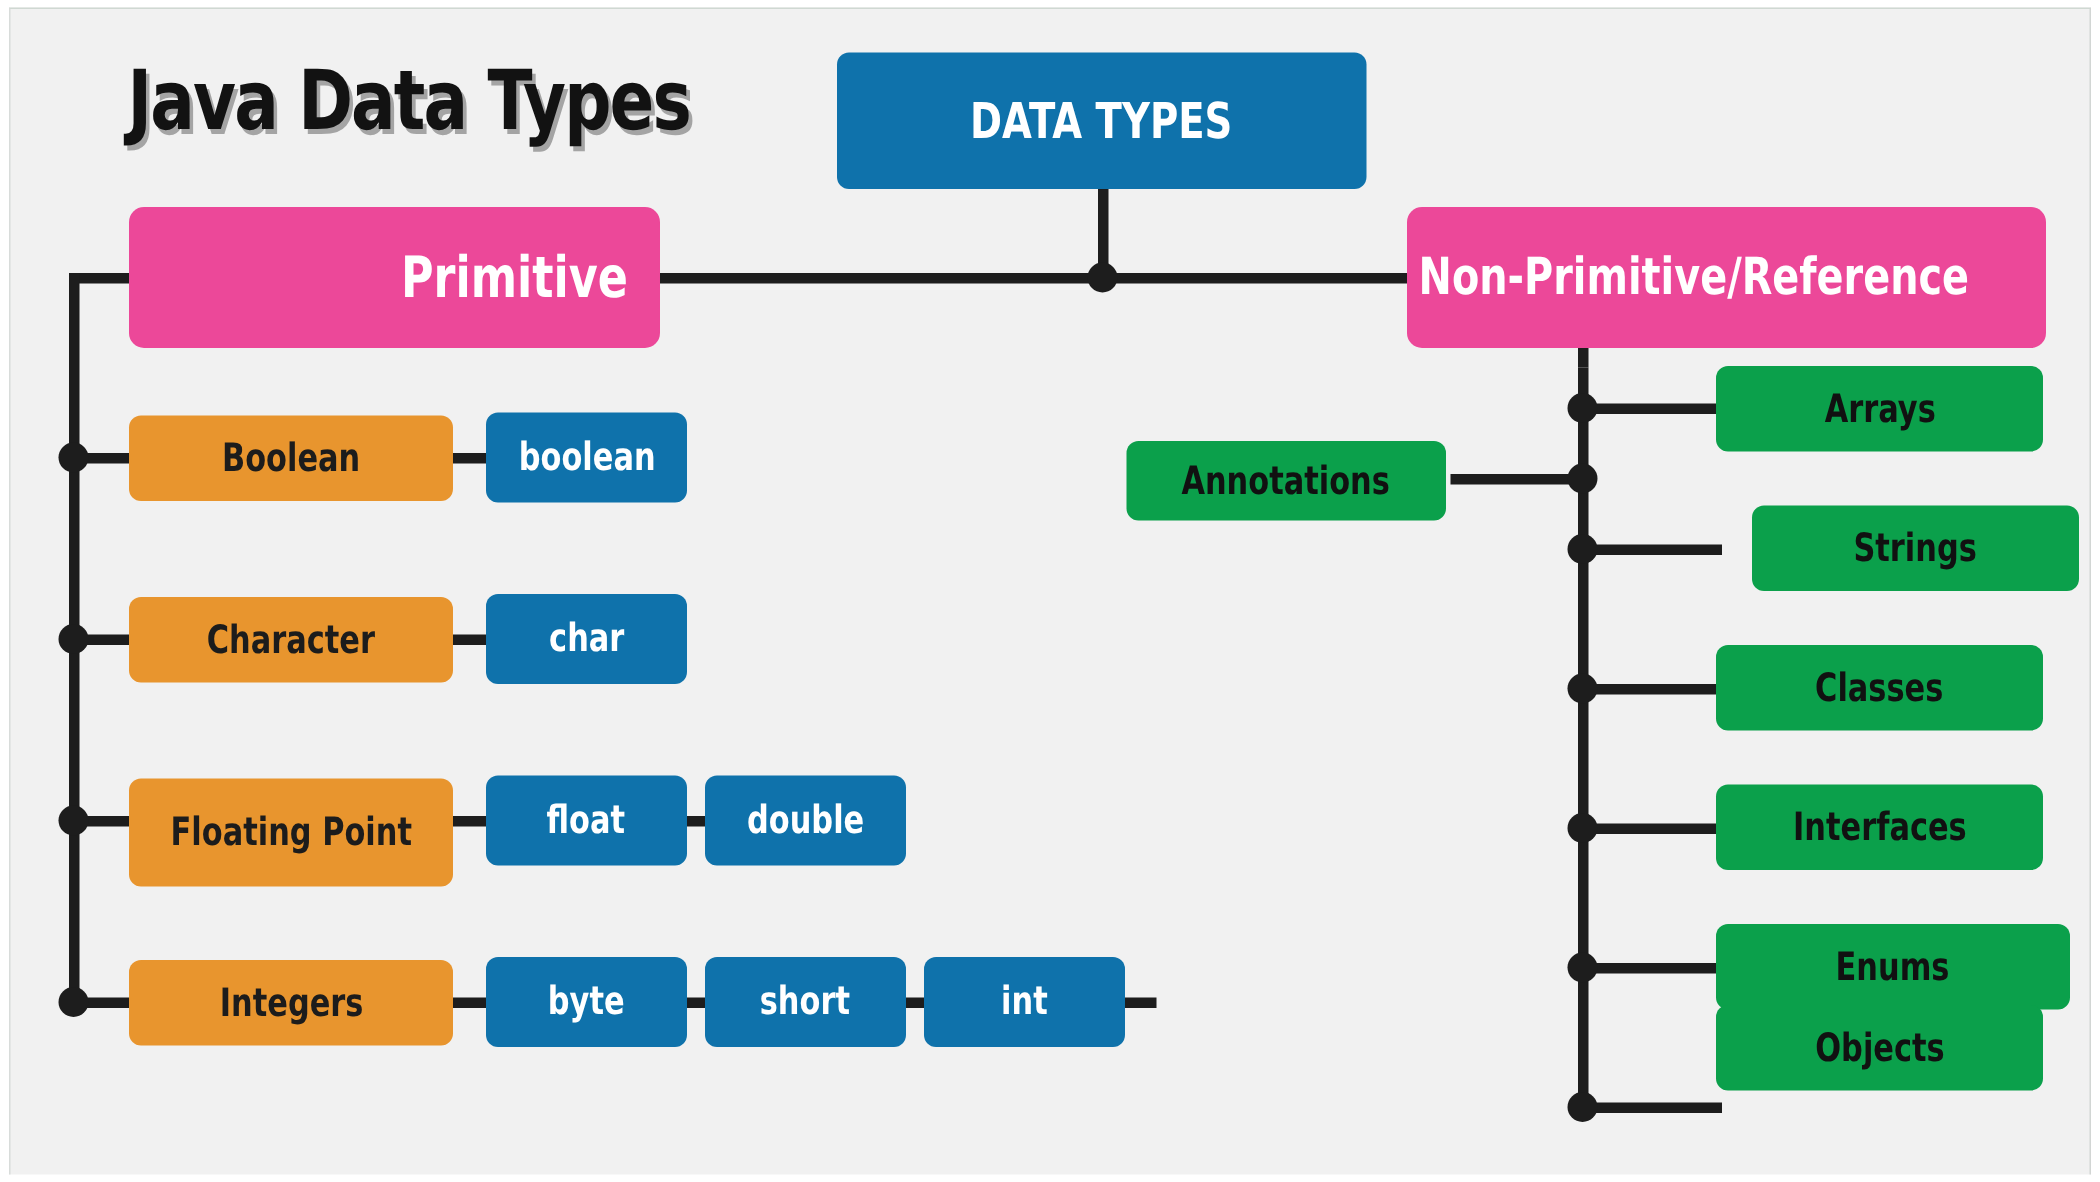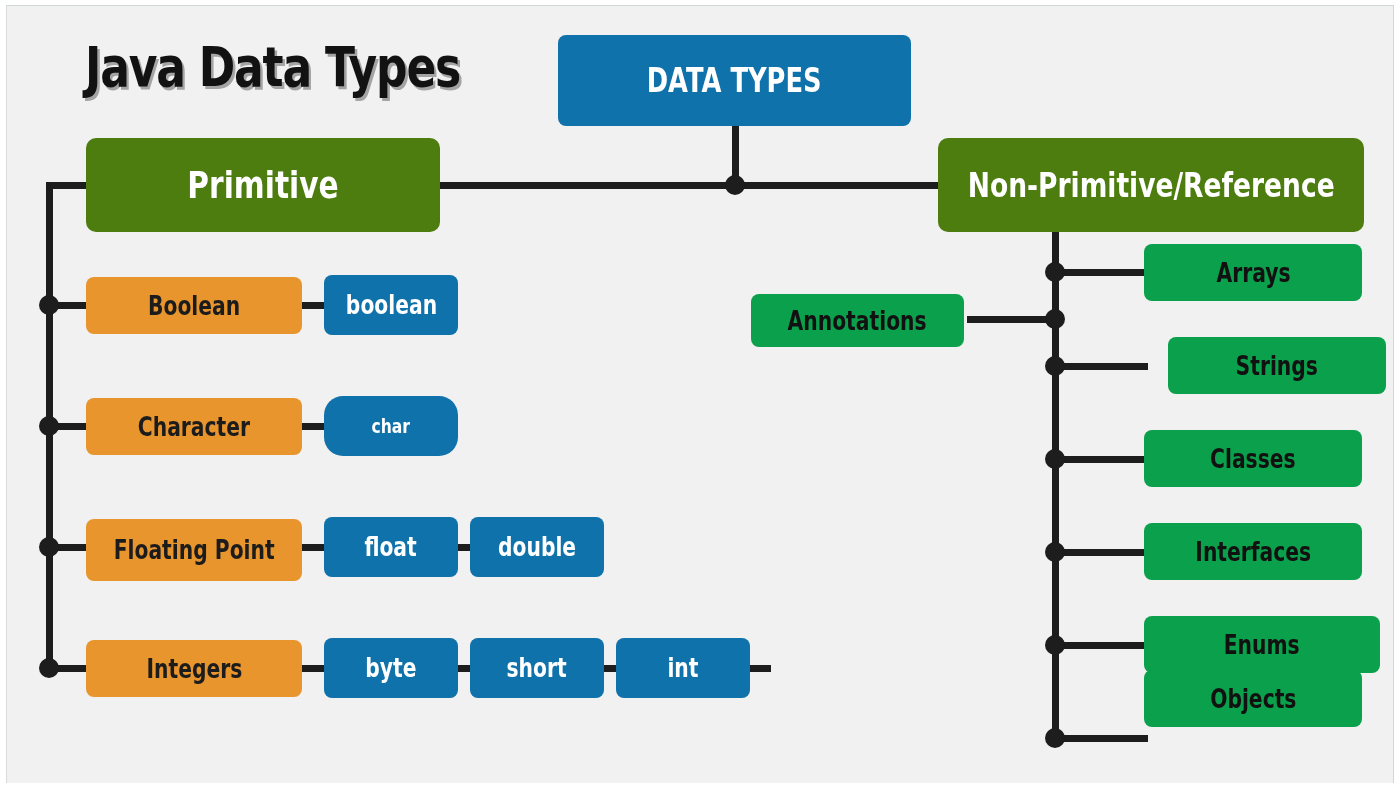--- a/index.html
+++ b/index.html
@@ -63,21 +63,21 @@
     white-space: nowrap;
     z-index: 5;
   }
   .node > span {
     display: block;
     transform: scaleX(0.78);
     transform-origin: center center;
   }
 
   .n-blue   { background: #0f72ab; color: #ffffff; }
-  .n-red    { background: #4d7c0f; color: #ffffff; }
+  .n-red    { background: #ec4899; color: #ffffff; justify-content: flex-end; }
   .n-orange { background: #e8952e; color: #1c1c1c; }
   .n-green  { background: #0ba04b; color: #111111; }
 
   
   .hline, .vline {
     position: absolute;
     background: #1d1d1d;
     z-index: 2;
   }
   .hline { height: 7px; }
@@ -166,31 +166,31 @@
     <div class="node n-red" style="left:931px; top:132px; width:426px; height:94px; font-size:34px; border-radius:10px;">
       <span>Non-Primitive/Reference</span>
     </div>
 
     <div class="node n-orange" style="left:79px; top:271px; width:216px; height:57px; font-size:26px;">
       <span>Boolean</span>
     </div>
     <div class="node n-orange" style="left:79px; top:392px; width:216px; height:57px; font-size:26px;text-align:right;">
       <span>Character</span>
     </div>
-    <div class="node n-orange" style="left:79px; top:513px; width:216px; height:62px; font-size:26px;">
+    <div class="node n-orange" style="left:79px; top:513px; width:216px; height:72px; font-size:26px;">
       <span>Floating Point</span>
     </div>
     <div class="node n-orange" style="left:79px; top:634px; width:216px; height:57px; font-size:26px;">
       <span>Integers</span>
     </div>
 
     <div class="node n-blue" style="left:317px; top:269px; width:134px; height:60px; font-size:26px;">
       <span>boolean</span>
     </div>
-    <div class="node n-blue" style="left:317px; top:390px; width:134px; height:60px; font-size:20px;border-radius:19px;">
+    <div class="node n-blue" style="left:317px; top:390px; width:134px; height:60px; font-size:26px;">
       <span>char</span>
     </div>
 
     <div class="node n-blue" style="left:317px; top:511px; width:134px; height:60px; font-size:26px;justify-content:center;">
       <span>float</span>
     </div>
     <div class="node n-blue" style="left:463px; top:511px; width:134px; height:60px; font-size:26px;">
       <span>double</span>
     </div>
 

